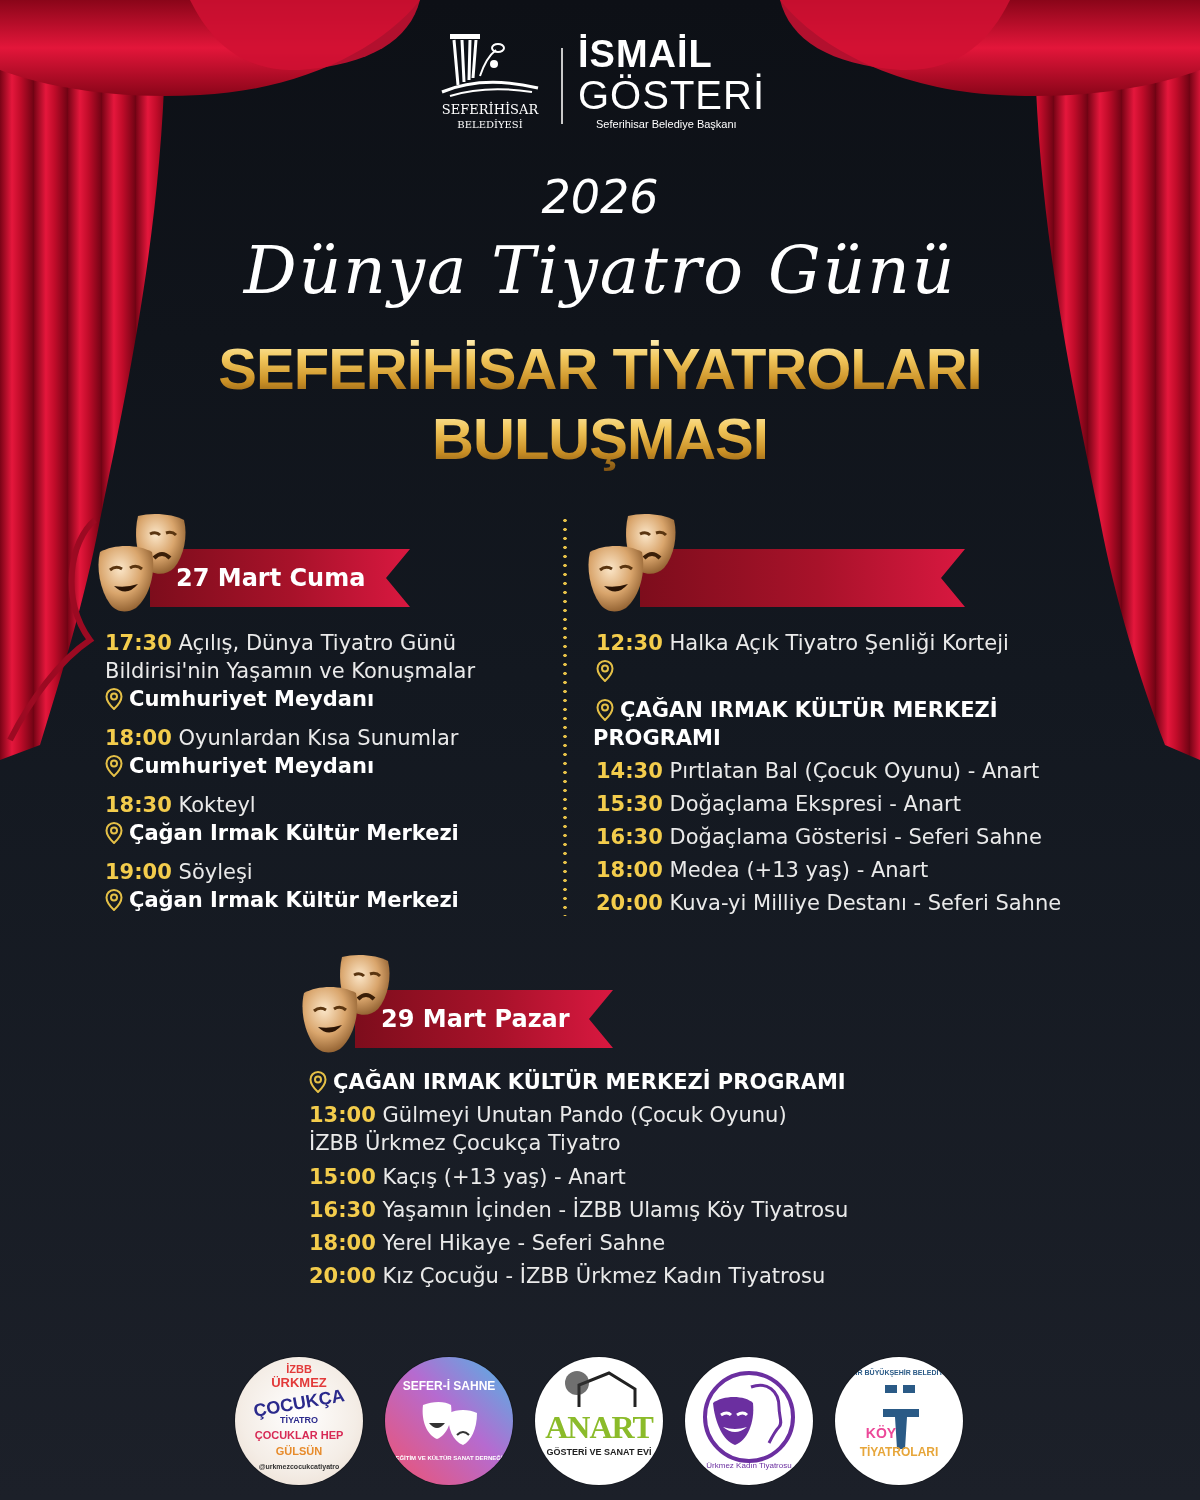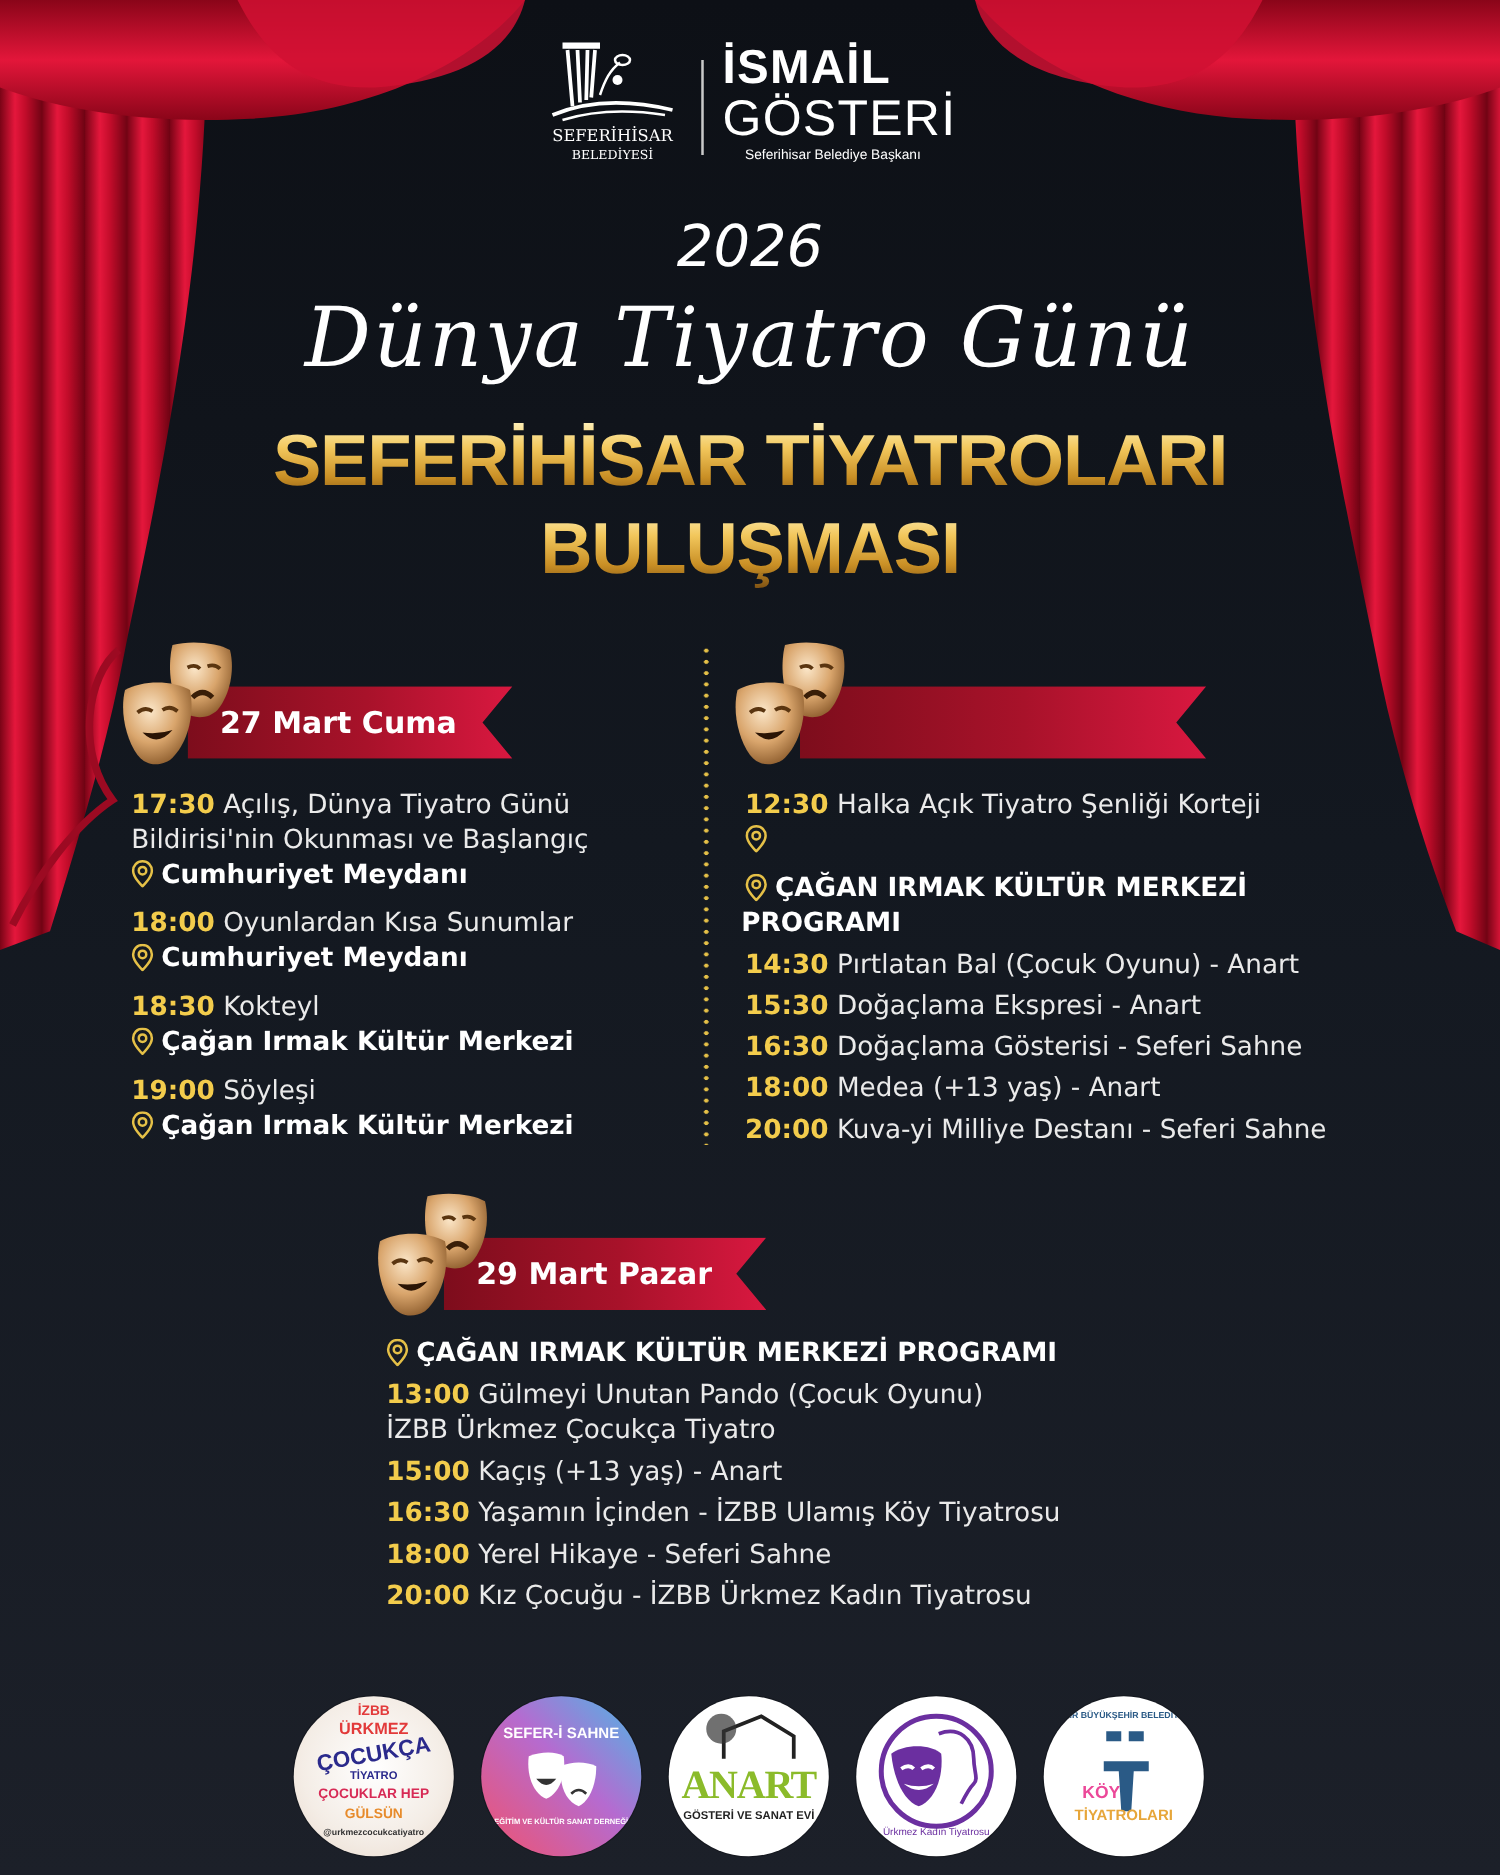--- a/index.html
+++ b/index.html
@@ -149,21 +149,21 @@
 <section>
   <div class="abs ribbon" style="left:150px; top:549px; width:260px;">
     <div class="ribbon-body" style="width:260px;"></div>
     <div class="ribbon-text" style="left:26px;">27 Mart Cuma</div>
   </div>
   <svg class="abs masks" style="left:96px; top:512px;">
       <use href="#masks"></use>
     </svg>
 
   <div class="line" style="left:105px; top:629px;"><span class="time">17:30</span> <span>Açılış, Dünya Tiyatro Günü</span></div>
-  <div class="line" style="left:105px; top:657px;">Bildirisi'nin Okunması ve Başlangıç</div>
+  <div class="line" style="left:105px; top:657px;">Bildirisi'nin Yaşamın ve Konuşmalar</div>
   <div class="line loc" style="left:105px; top:685px;"><svg class="pin">
         <use href="#pin"></use>
       </svg><span>Cumhuriyet Meydanı</span></div>
 
   <div class="line" style="left:105px; top:724px;"><span class="time">18:00</span> <span>Oyunlardan Kısa Sunumlar</span></div>
   <div class="line loc" style="left:105px; top:752px;"><svg class="pin">
         <use href="#pin"></use>
       </svg><span>Cumhuriyet Meydanı</span></div>
 
   <div class="line" style="left:105px; top:791px;"><span class="time">18:30</span> <span>Kokteyl</span></div>

